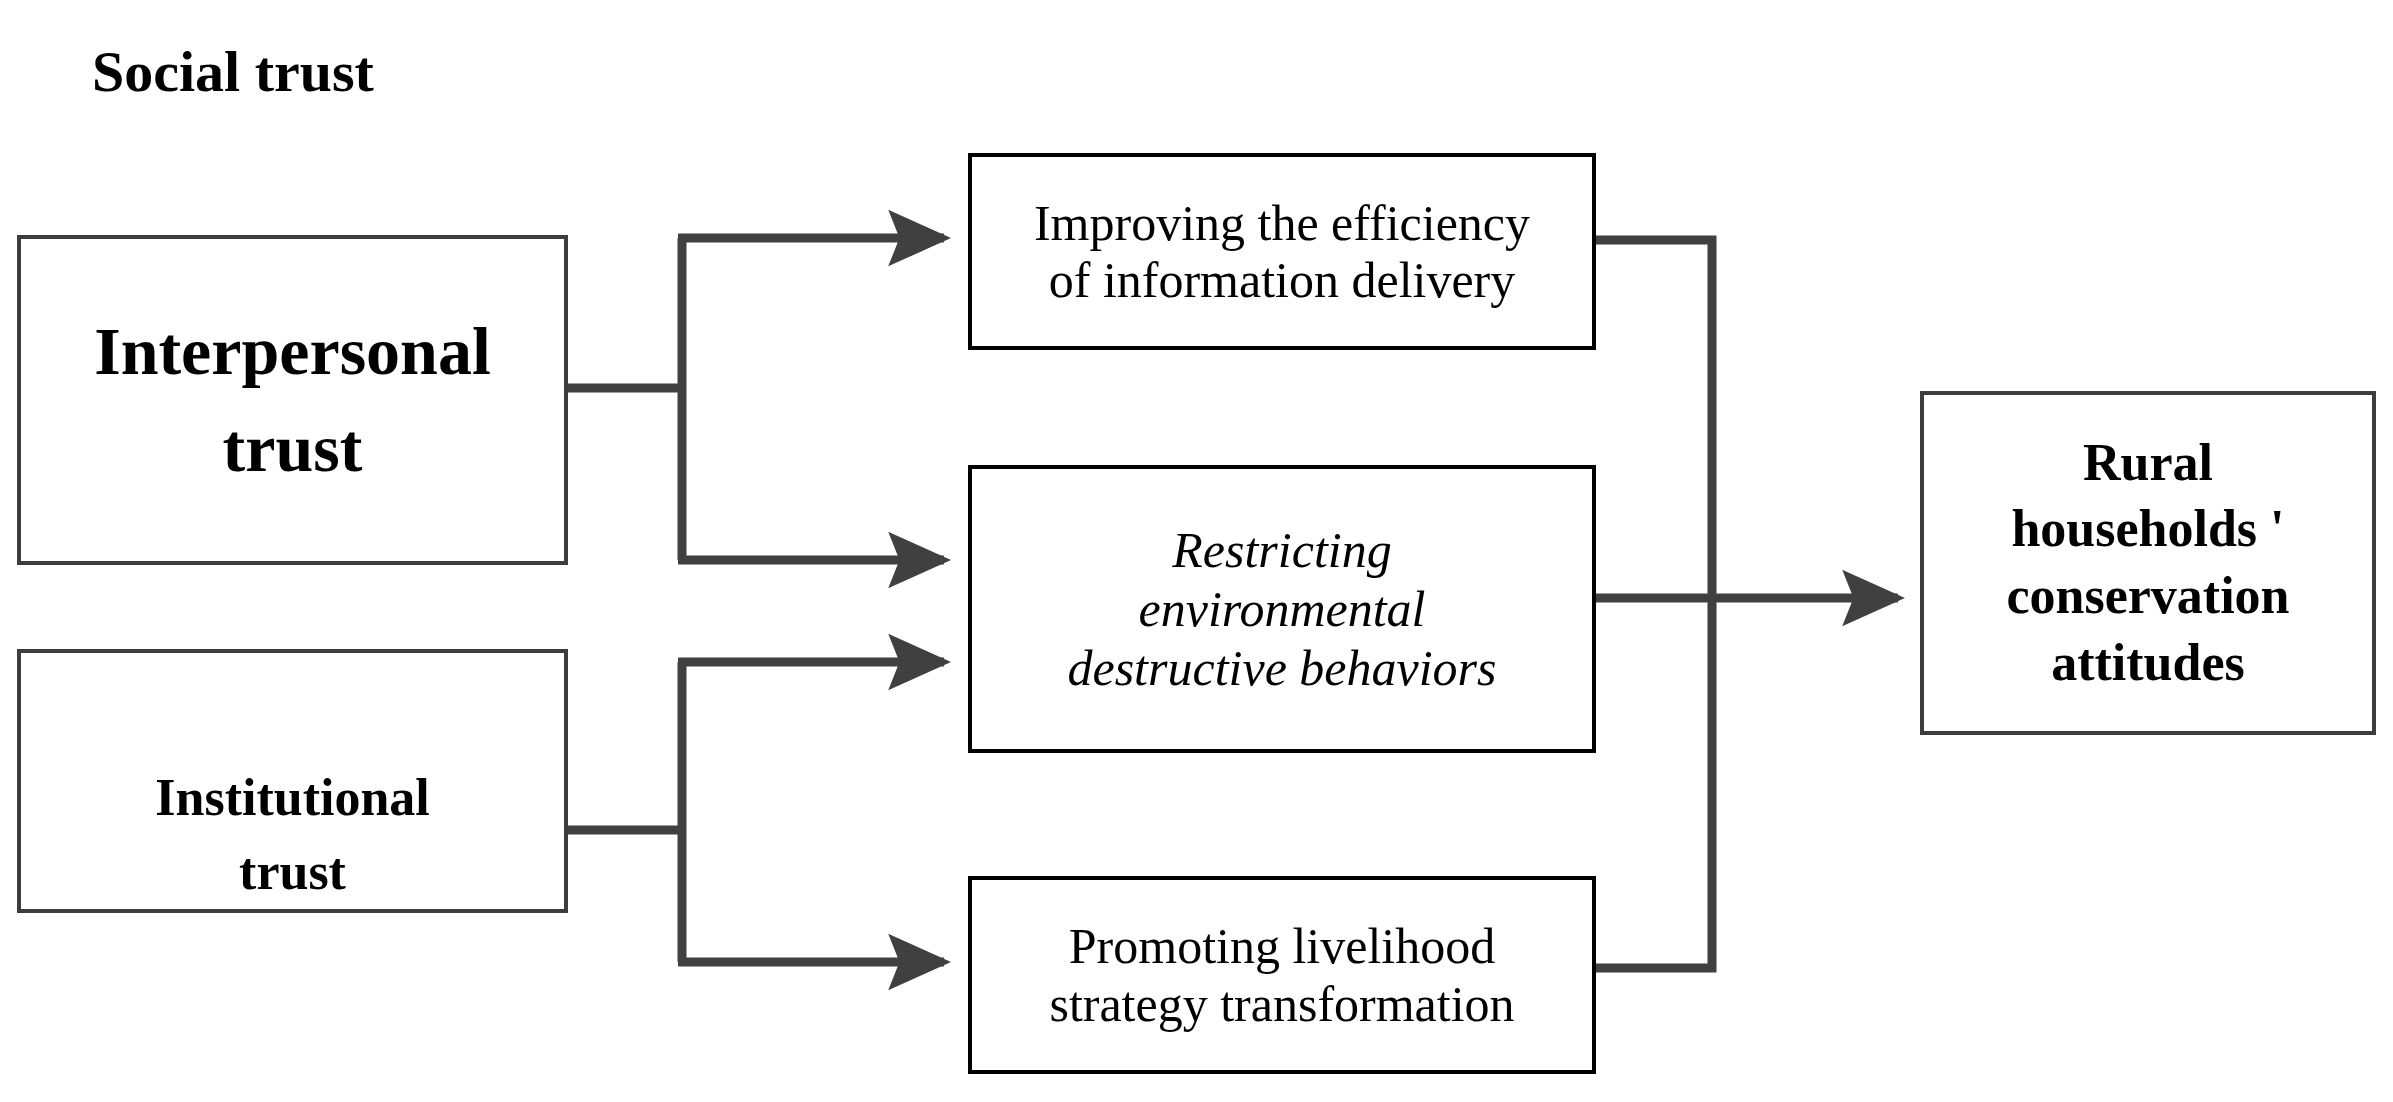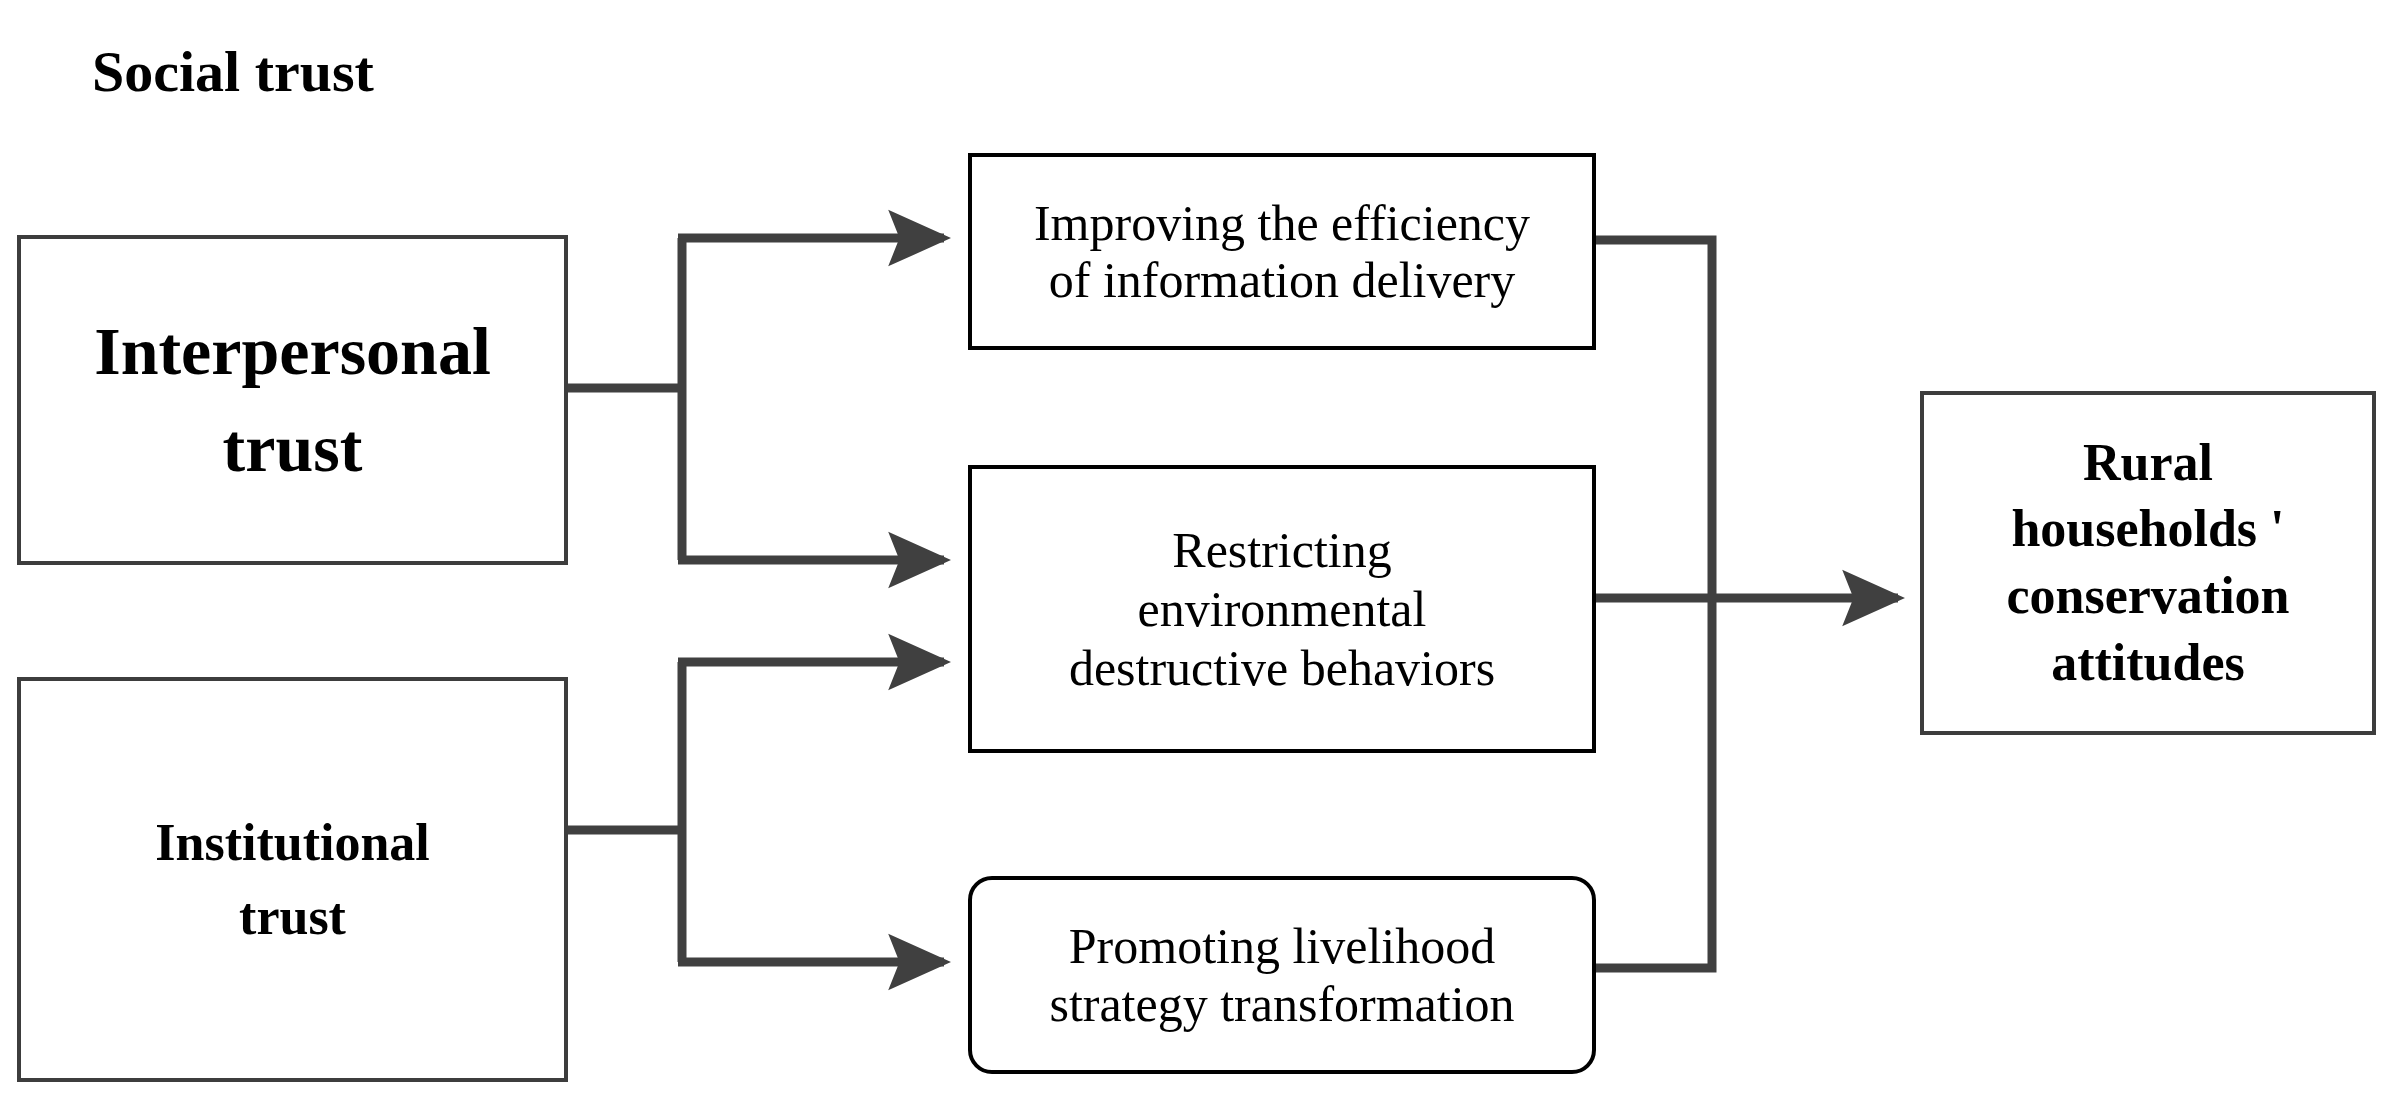--- a/index.html
+++ b/index.html
@@ -64,34 +64,34 @@
   }
   
   #title-social-trust { left: 92px;  top: 38px; font-size: 58px; }
   #title-mechanisms   { left: 1100px; top: 2px;  font-size: 60px; }
 
   #box-interpersonal {
     left: 17px; top: 224px; width: 551px; height: 330px;
     font-size: 68px; line-height: 1.42;
   }
   #box-institutional {
-    left: 17px; top: 666px; width: 551px; height: 405px;
-    font-size: 52px; line-height: 1.42;
+    left: 17px; top: 638px; width: 551px; height: 264px;
+    font-size: 52px; line-height: 1.42; align-items: flex-end;
   }
   #box-mech-1 {
     left: 968px; top: 142px; width: 628px; height: 197px;
     font-size: 50px; line-height: 1.14;
   }
   #box-mech-2 {
     left: 968px; top: 454px; width: 628px; height: 288px;
-    font-size: 50px; line-height: 1.18;
+    font-size: 50px; line-height: 1.18; font-style: italic;
   }
   #box-mech-3 {
     left: 968px; top: 865px; width: 628px; height: 198px;
-    font-size: 50px; line-height: 1.16; border-radius: 24px;
+    font-size: 50px; line-height: 1.16;
   }
   #box-outcome {
     left: 1920px; top: 380px; width: 456px; height: 344px;
     font-size: 52px; line-height: 1.28;
   }
 </style>
 </head>
 <body>
 
 <div id="canvas">

